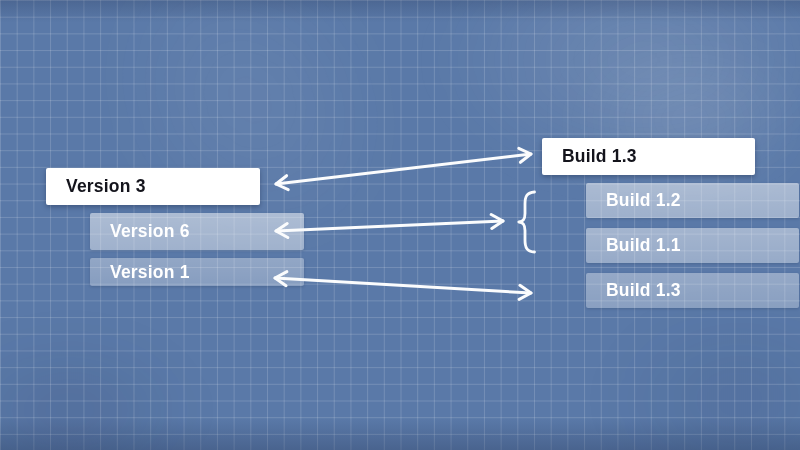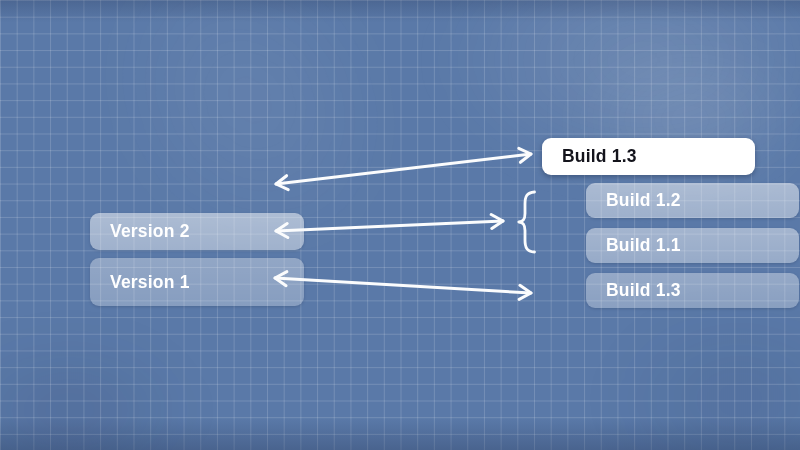--- a/index.html
+++ b/index.html
@@ -47,21 +47,21 @@
     position: absolute;
     inset: 0;
     background: linear-gradient(to bottom,
       rgba(25,38,70,0.22) 0%, rgba(25,38,70,0.0) 5%,
       rgba(25,38,70,0.0) 93%, rgba(25,38,70,0.26) 100%);
     pointer-events: none;
   }
   
   .node {
     position: absolute;
-    border-radius: 9px;
+    border-radius: 2px;
     box-sizing: border-box;
     padding-left: 20px;
     display: flex;
     align-items: center;
     font-size: 17.5px;
     font-weight: 700;
     letter-spacing: 0.2px;
     white-space: nowrap;
   }
   .node.solid {
@@ -71,21 +71,21 @@
   }
   .node.glass {
     color: #ffffff;
     box-shadow: 0 1px 3px rgba(15,25,55,0.18);
     margin-left: 44px;
   }
   .col-left  { left: 46px;  width: 214px; }
   .col-right { left: 542px; width: 213px; }
   #version-3 { top: 168px; height: 37px; }
   #version-2 { top: 213px; height: 37px; background: linear-gradient(rgba(255,255,255,0.50), rgba(255,255,255,0.42)); }
-  #version-1 { top: 258px; height: 48px; background: linear-gradient(rgba(255,255,255,0.34), rgba(255,255,255,0.27)); }
+  #version-1 { top: 258px; height: 28px; background: linear-gradient(rgba(255,255,255,0.34), rgba(255,255,255,0.27)); }
   #build-1-3 { top: 138px; height: 37px; }
   #build-1-2 { top: 183px; height: 35px; background: linear-gradient(rgba(255,255,255,0.49), rgba(255,255,255,0.41)); }
   #build-1-1 { top: 228px; height: 35px; background: linear-gradient(rgba(255,255,255,0.45), rgba(255,255,255,0.37)); }
   #build-1-0 { top: 273px; height: 35px; background: linear-gradient(rgba(255,255,255,0.36), rgba(255,255,255,0.29)); }
   
   svg.overlay {
     position: absolute;
     inset: 0;
     width: 800px;
     height: 450px;
@@ -98,22 +98,25 @@
 <div class="slide">
 
   <div class="texture tex-light-1"></div>
   <div class="texture tex-light-2"></div>
   <div class="texture tex-light-3"></div>
   <div class="texture tex-dark-1"></div>
   <div class="texture tex-dark-2"></div>
   <div class="grid"></div>
   <div class="vignette"></div>
 
+  <div id="version-3" class="node solid col-left">
+    <span>Version 3</span>
+  </div>
   <div id="version-2" class="node glass col-left">
-    <span>Version 2</span>
+    <span>Version 6</span>
   </div>
   <div id="version-1" class="node glass col-left">
     <span>Version 1</span>
   </div>
 
   <div id="build-1-3" class="node solid col-right">
     <span>Build 1.3</span>
   </div>
   <div id="build-1-2" class="node glass col-right">
     <span>Build 1.2</span>

